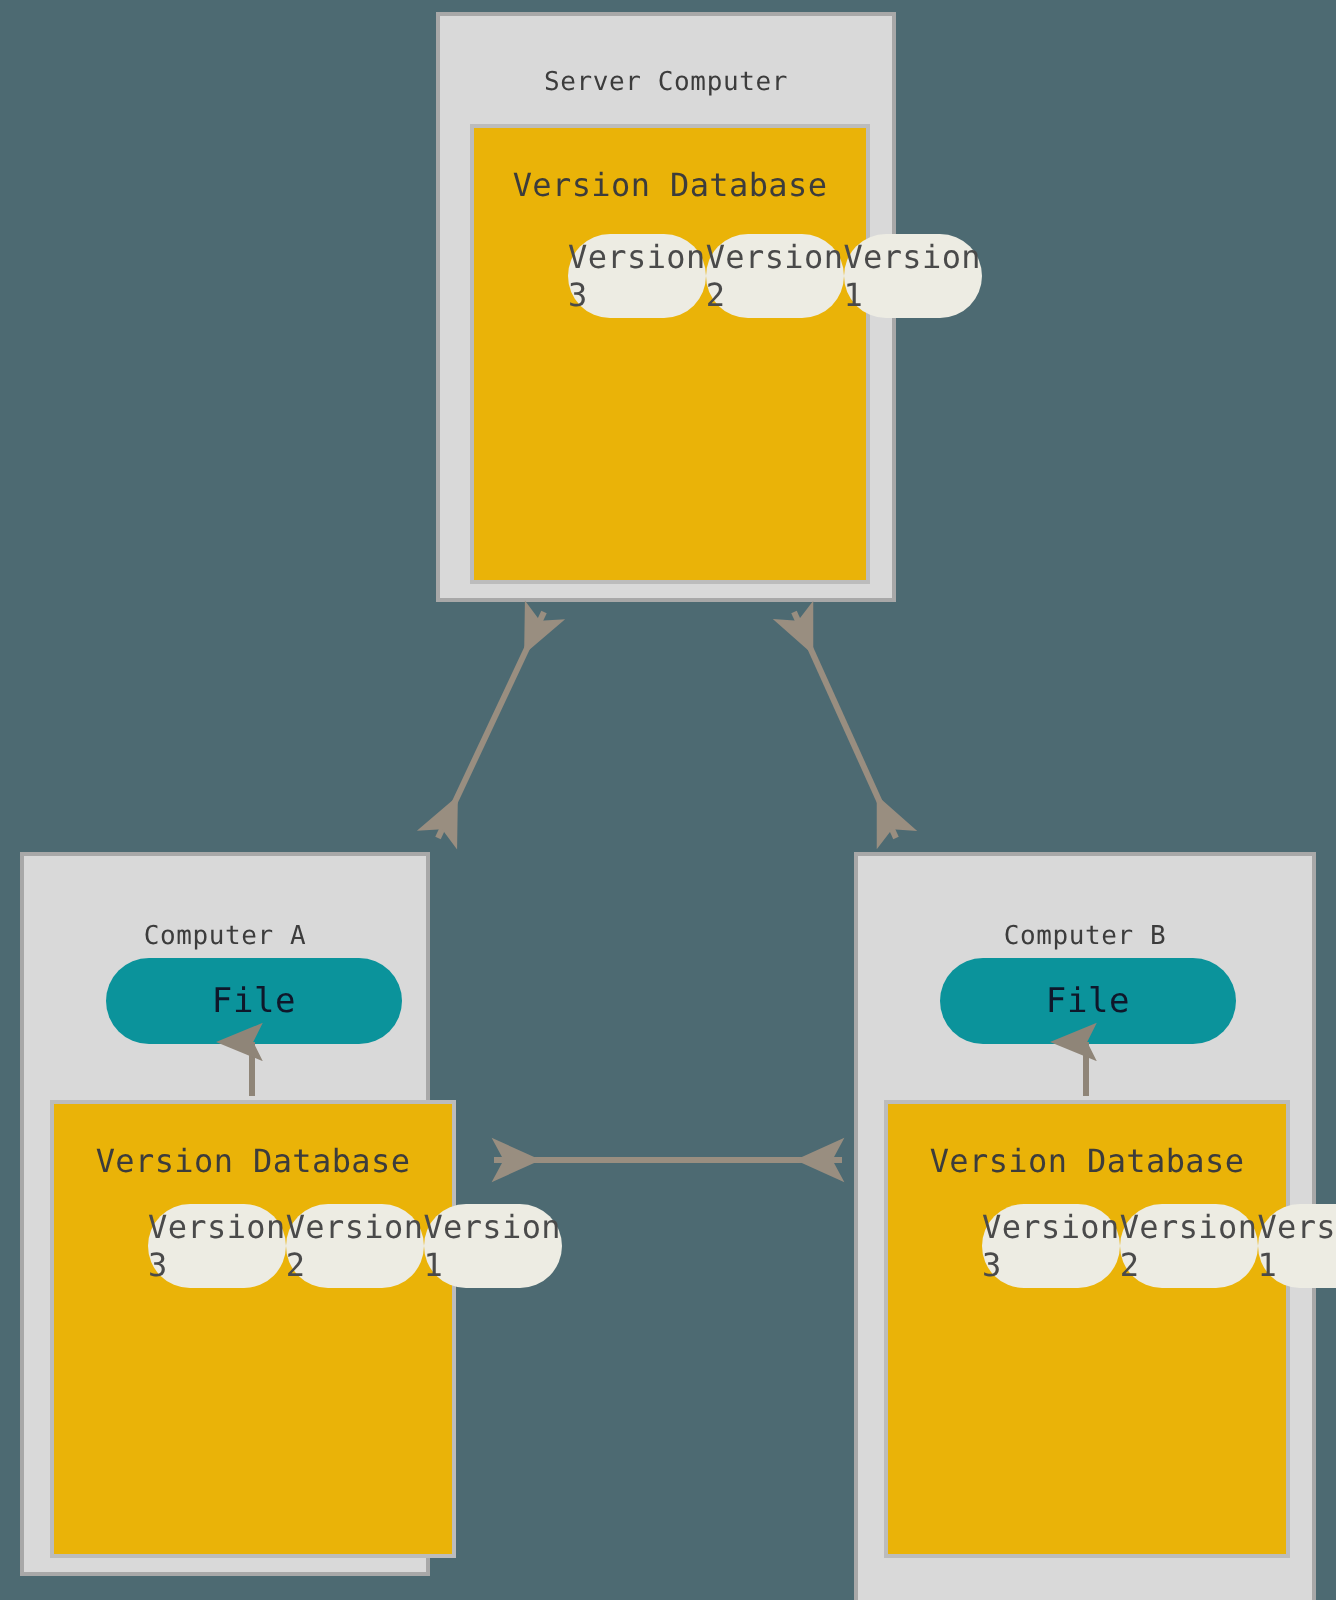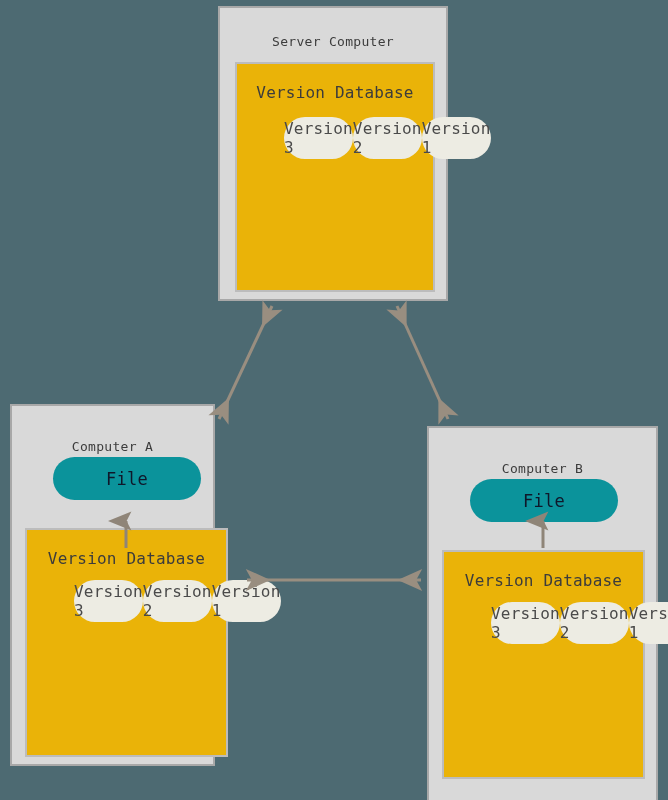--- a/index.html
+++ b/index.html
@@ -29,21 +29,21 @@
     z-index: 2;
   }
   #server-computer {
     left: 218px;
     top: 6px;
     width: 230px;
     height: 295px;
   }
   #computer-a {
     left: 10px;
-    top: 404px;
+    top: 426px;
     width: 205px;
     height: 362px;
   }
   #computer-b {
     left: 427px;
     top: 426px;
     width: 231px;
     height: 452px;
   }
   .box-title {

